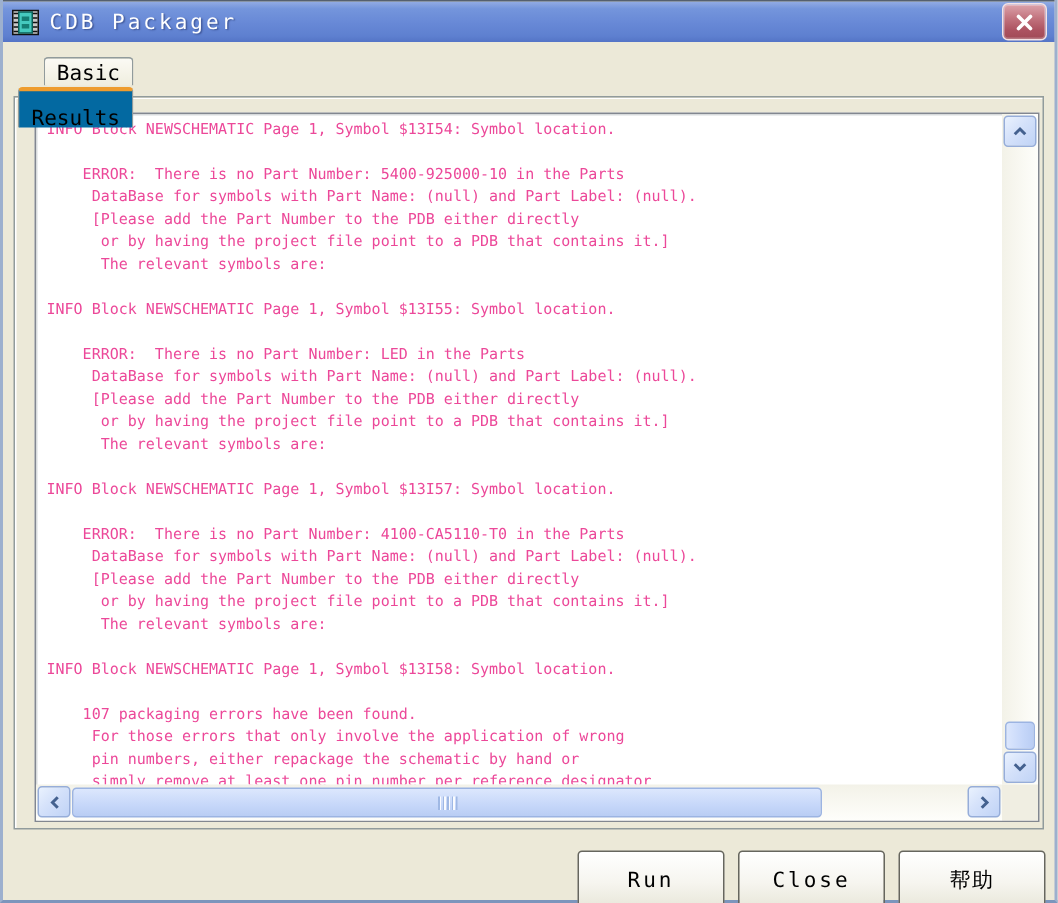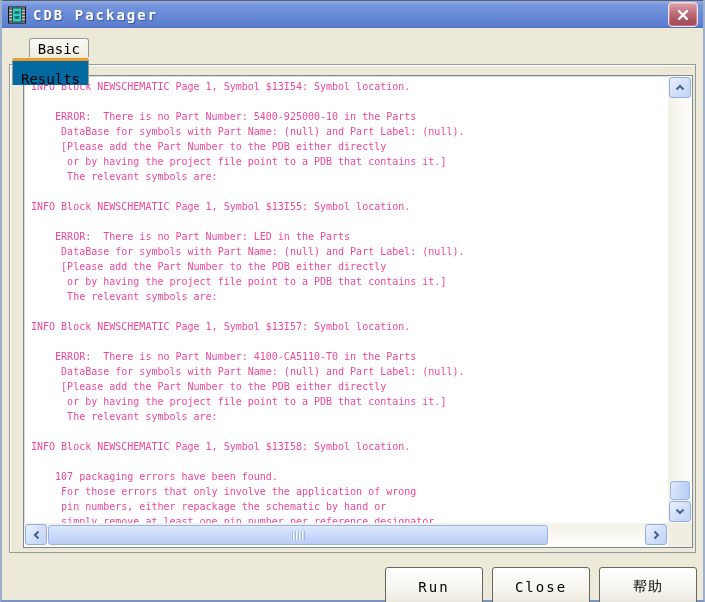--- a/index.html
+++ b/index.html
@@ -5,21 +5,21 @@
   html,body{margin:0;padding:0;width:705px;height:602px;overflow:hidden;
     font-family:"Liberation Sans",sans-serif;background:#ECE9D8;}
   .window{position:absolute;inset:0;background:#ECE9D8;box-sizing:border-box;
     border-left:2px solid #9DB0CE;border-right:2px solid #9DB0CE;border-bottom:2px solid #7C95BC;}
   
   .titlebar{position:absolute;left:0;top:0;right:0;height:28px;
     background:linear-gradient(to bottom,#93ACE4 0%,#7495DC 18%,#6788D6 55%,#5E80D0 85%,#5474C6 100%);
     border-top:1px solid #55606E;display:flex;align-items:center;padding:0 5px;box-sizing:border-box;}
   .title-icon{width:20px;height:20px;flex:0 0 auto;display:block;}
   .title-text{color:#FFFFFF;font-family:"DejaVu Sans Mono","Liberation Mono",monospace;
-    font-weight:bold;font-size:14px;letter-spacing:2px;margin-left:6px;
+    font-weight:normal;font-size:14px;letter-spacing:2px;margin-left:6px;
     text-shadow:1px 1px 1px rgba(20,30,80,.45);white-space:nowrap;}
   .close-btn{margin-left:auto;width:28px;height:23px;border-radius:4px;cursor:default;
     background:linear-gradient(to bottom,#DCA3AB 0%,#C2737E 40%,#AC5260 75%,#A04A56 100%);
     border:1px solid #F3E3E5;box-shadow:inset 0 0 0 1px rgba(255,255,255,.25);
     display:flex;align-items:center;justify-content:center;}
   
   .tabs{position:absolute;left:10px;top:38px;height:27px;display:flex;align-items:flex-end;z-index:3;flex-direction:column;}
   .tab{box-sizing:border-box;height:22px;margin-bottom:1px;padding:2px 8px 0 8px;
     background:linear-gradient(to bottom,#FBFAF4,#EFEDDE);
     border:1px solid #919B9C;border-bottom:none;border-radius:3px 3px 0 0;

